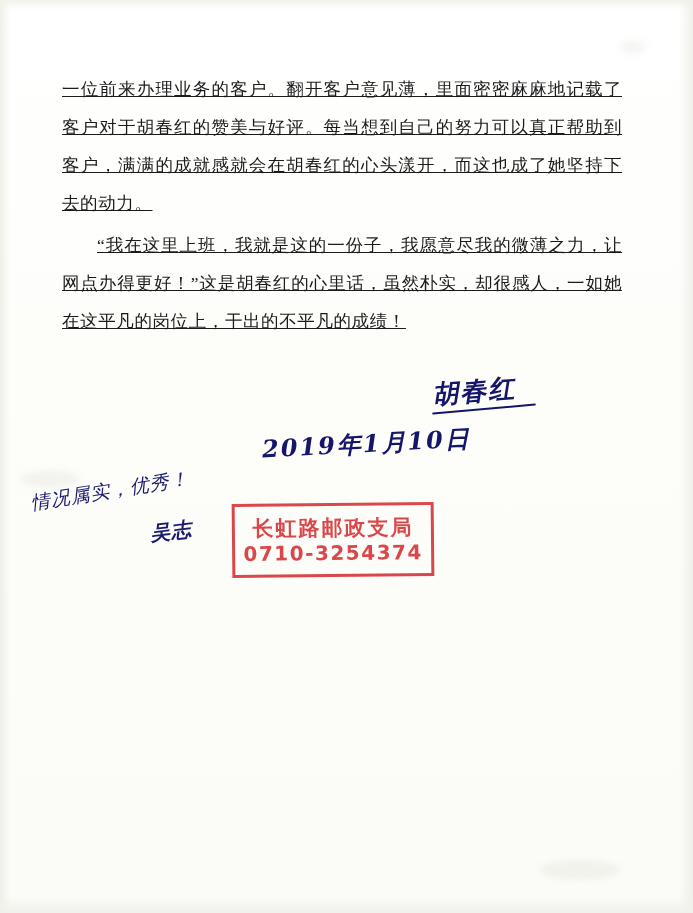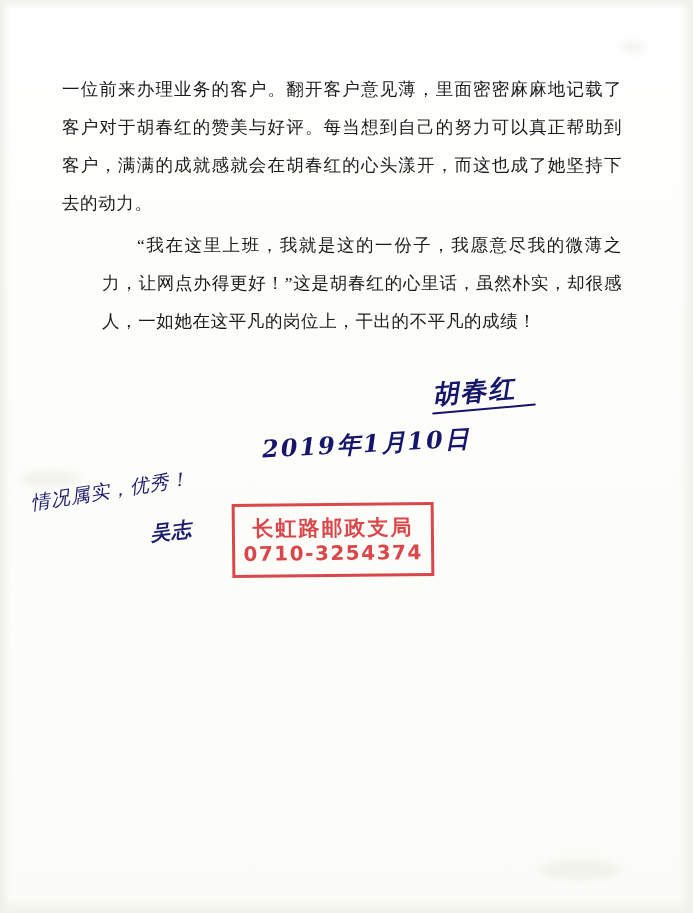--- a/index.html
+++ b/index.html
@@ -55,24 +55,24 @@
     top: 70px;
     width: 560px;
     color: #1b1b1b;
     font-size: 17.5px;
     line-height: 38px;
     letter-spacing: 0.6px;
     text-align: justify;
   }
   .para {
     margin: 0 0 4px 0;
+    text-decoration: underline;
   }
   .para.indent {
     text-indent: 2em;
-    margin-left: 40px;
   }
 
   
   .hand {
     position: absolute;
     color: #1a1a6e;
     font-family: "DejaVu Serif", serif;
     font-style: italic;
     white-space: nowrap;
   }

